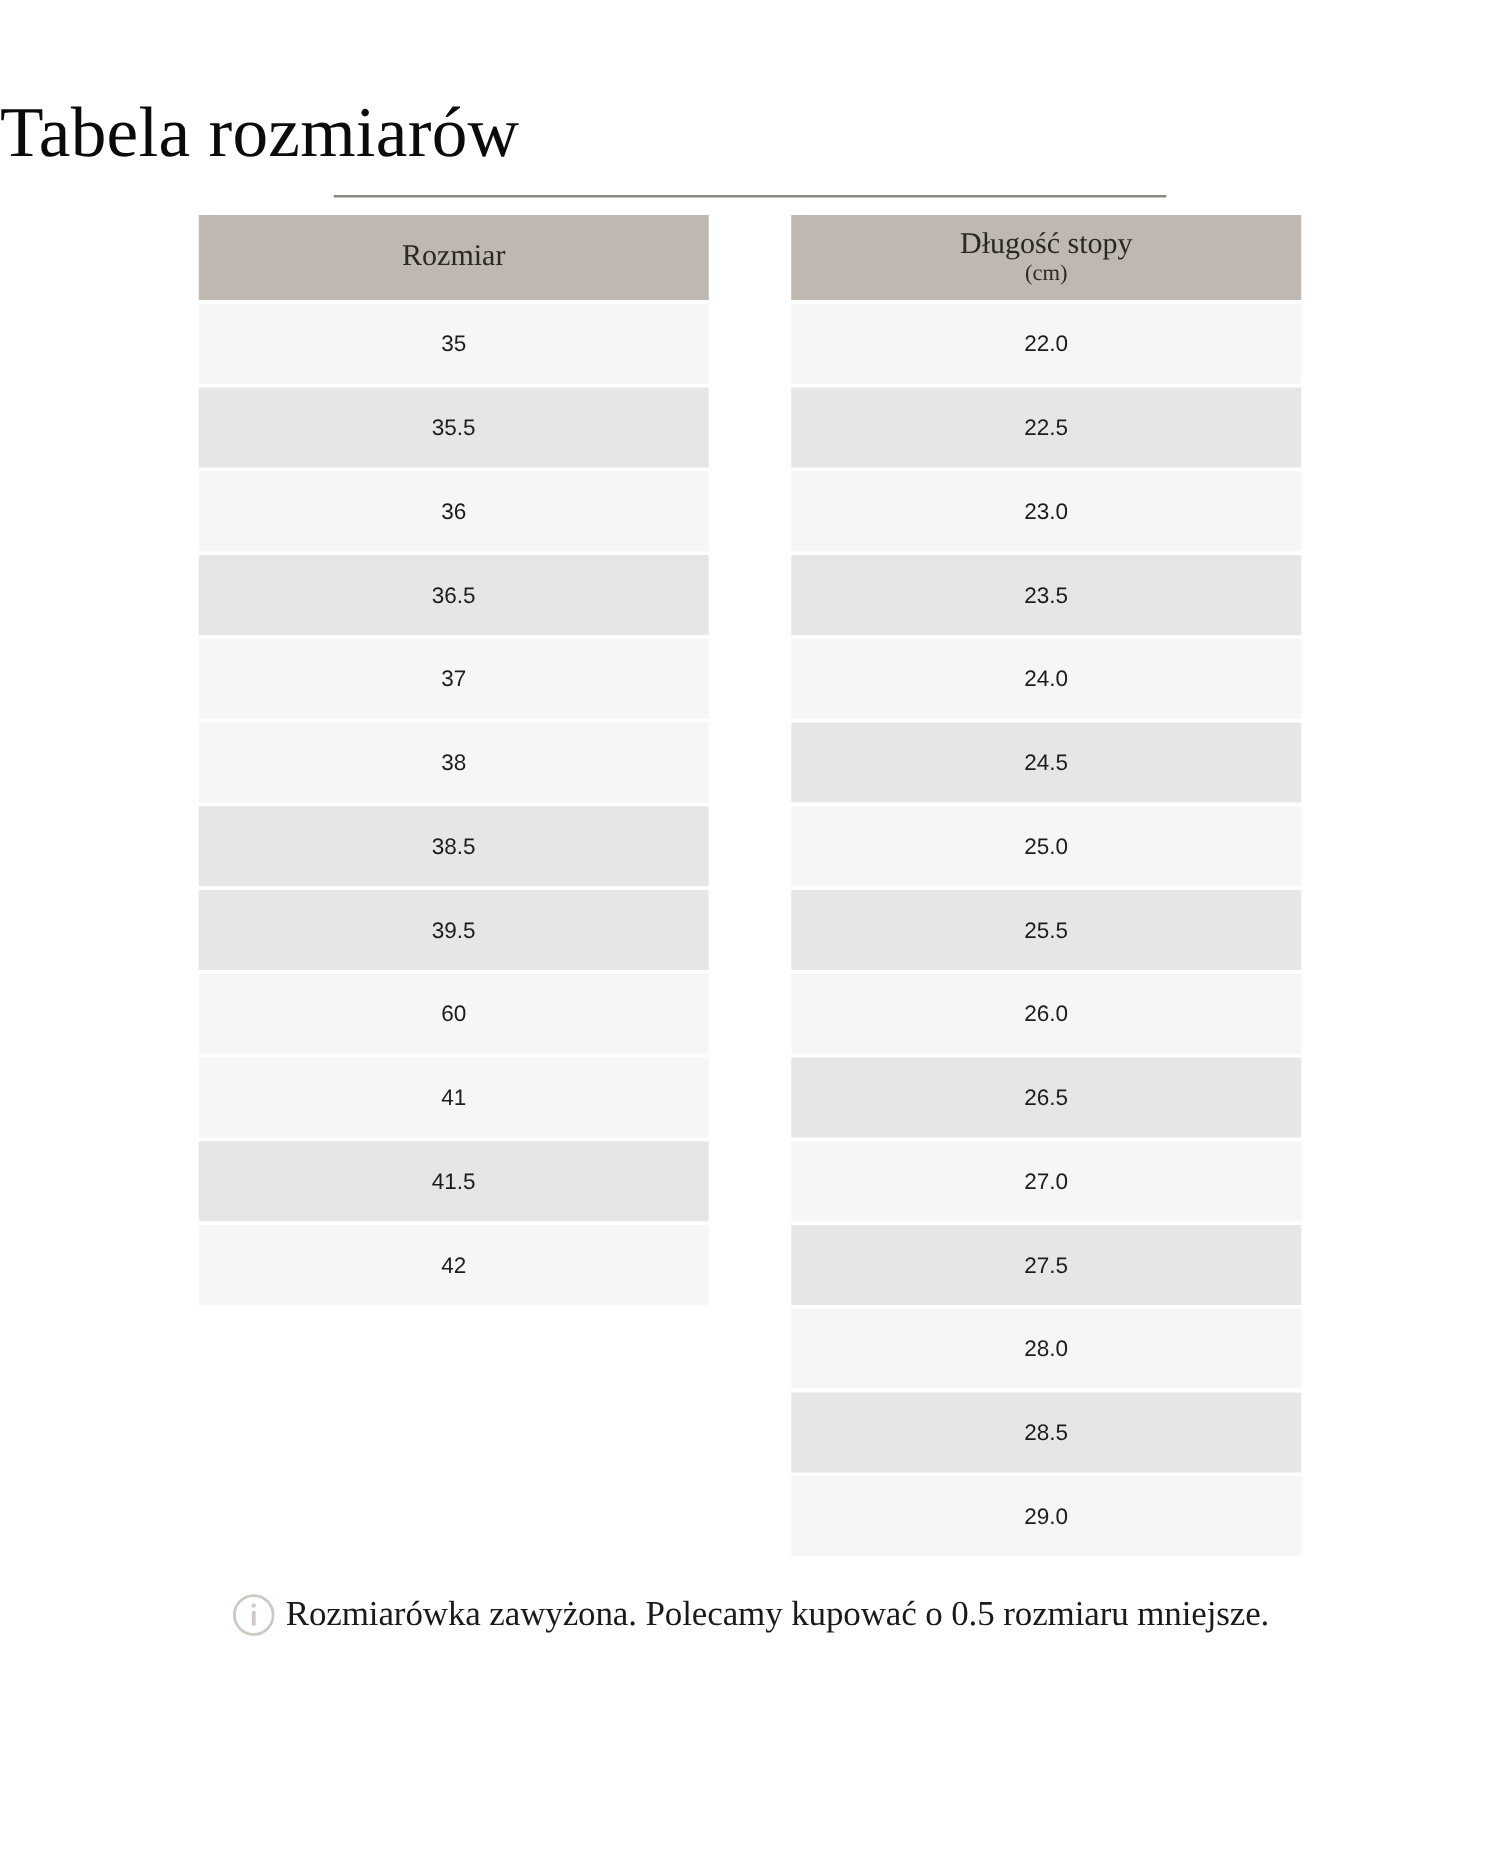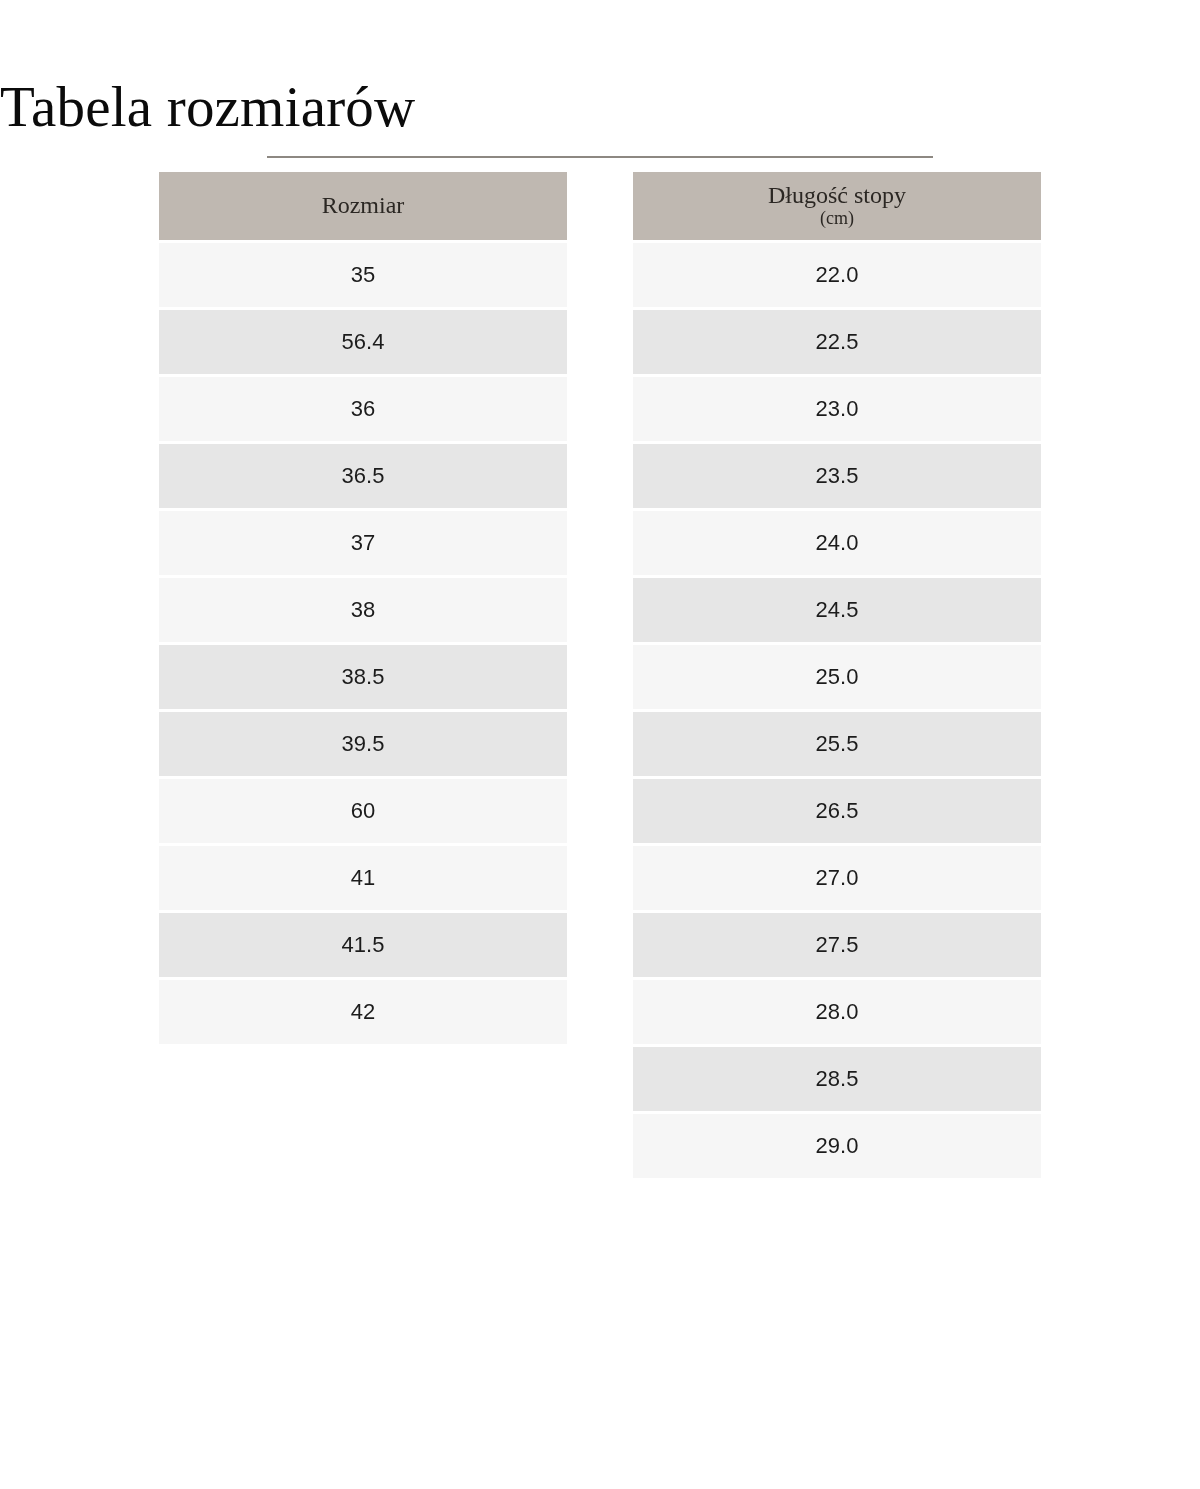--- a/index.html
+++ b/index.html
@@ -79,21 +79,21 @@
     line-height: 1.1;
     margin-top: 1px;
   }
 
   .cell {
     height: 64px;
     display: flex;
     align-items: center;
     justify-content: center;
     font-family: "Liberation Sans", sans-serif;
-    font-size: 22px;
+    font-size: 18px;
     color: #1c1c1c;
     margin-bottom: 3px;
   }
   .cell.odd  { background: #f6f6f6; }
   .cell.even { background: #e6e6e6; }
 
   
   .note {
     margin: 26px auto 0 auto;
     width: 920px;
@@ -127,21 +127,21 @@
     <div class="title-rule"></div>
   </div>
 
   <div class="table-wrap">
 
     <div class="col">
       <div class="col-head">
         <span class="col-head-title">Rozmiar</span>
       </div>
       <div class="cell odd">35</div>
-      <div class="cell even">56.4</div>
+      <div class="cell even">35.5</div>
       <div class="cell odd">36</div>
       <div class="cell even">36.5</div>
       <div class="cell odd">37</div>
       <div class="cell odd">38</div>
       <div class="cell even">38.5</div>
       <div class="cell even">39.5</div>
       <div class="cell odd">60</div>
       <div class="cell odd">41</div>
       <div class="cell even">41.5</div>
       <div class="cell odd">42</div>
@@ -153,24 +153,33 @@
         <span class="col-head-sub">(cm)</span>
       </div>
       <div class="cell odd">22.0</div>
       <div class="cell even">22.5</div>
       <div class="cell odd">23.0</div>
       <div class="cell even">23.5</div>
       <div class="cell odd">24.0</div>
       <div class="cell even">24.5</div>
       <div class="cell odd">25.0</div>
       <div class="cell even">25.5</div>
+      <div class="cell odd">26.0</div>
       <div class="cell even">26.5</div>
       <div class="cell odd">27.0</div>
       <div class="cell even">27.5</div>
       <div class="cell odd">28.0</div>
       <div class="cell even">28.5</div>
       <div class="cell odd">29.0</div>
     </div>
 
   </div>
 
+  <div class="note">
+    <svg class="info-icon" viewBox="0 0 36 36">
+      <circle cx="18" cy="18" r="15.5" fill="none" stroke="#cdc9c2" stroke-width="2.2"></circle>
+      <circle cx="18" cy="10.5" r="1.7" fill="#cdc9c2"></circle>
+      <rect x="16.5" y="14.5" width="3" height="12" rx="1.2" fill="#cdc9c2"></rect>
+    </svg>
+    <span class="note-text">Rozmiarówka zawyżona. Polecamy kupować o 0.5 rozmiaru mniejsze.</span>
+  </div>
 
 </div>
 
 </body></html>

